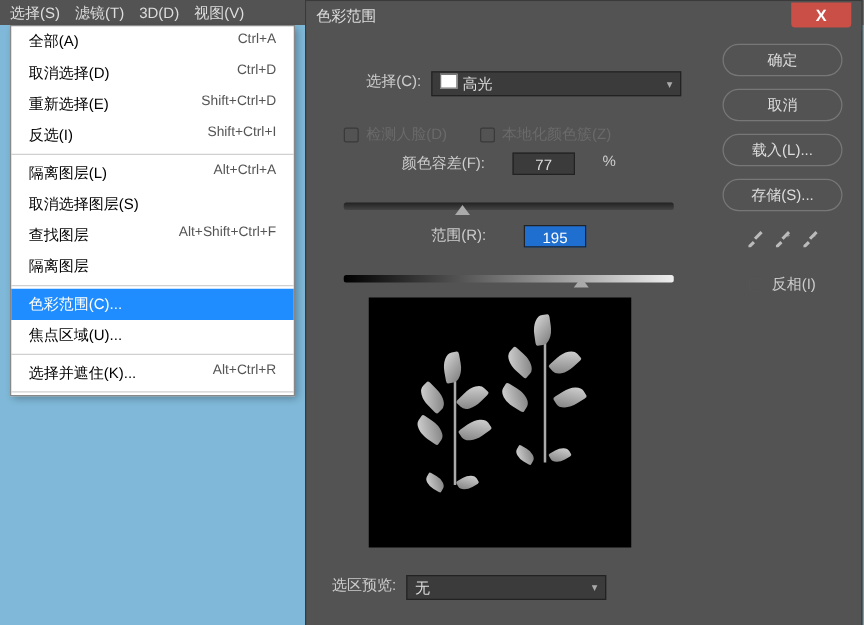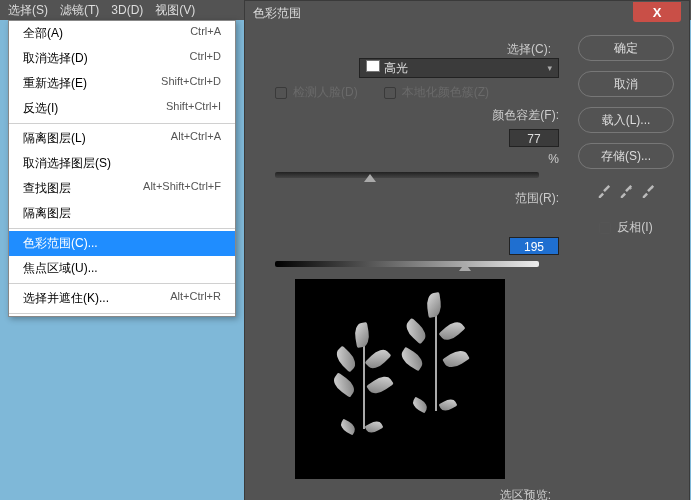--- a/index.html
+++ b/index.html
@@ -18,21 +18,21 @@
 
   
   .dialog { position: absolute; top: 0; left: 244px; width: 446px; background: #535353; border: 1px solid #3a3a3a; color: #ccc; }
   .titlebar { background: #535353; height: 24px; display: flex; align-items: center; justify-content: space-between; padding-left: 8px; gap: 28px; }
   .titlebar .title { color: #ddd; font-size: 12px; }
   .titlebar .close { width: 48px; height: 20px; background: #c94f47; color: #fff; display: flex; align-items: center; justify-content: center; font-weight: bold; border-radius: 0 0 3px 3px; margin-right: 8px; margin-top: -2px; font-size: 13px; }
   .dialog-body { display: flex; padding: 10px 4px 10px 10px; }
   .left-col { flex: 1; padding-right: 8px; }
   .right-col { width: 118px; display: flex; flex-direction: column; align-items: center; gap: 10px; }
 
-  .form-row { display: flex; align-items: flex-end; margin: 6px 0; flex-direction: column; }
+  .form-row { display: flex; align-items: flex-start; margin: 22px 0; }
   .form-row label { width: 90px; text-align: right; padding-right: 8px; }
   .select-box { background: #3b3b3b; border: 1px solid #222; color: #ddd; height: 20px; width: 200px; display: flex; align-items: center; padding: 0 6px; justify-content: space-between; }
   .select-box.small { width: 160px; }
   .swatch { width: 14px; height: 12px; background: #fff; border: 1px solid #777; margin-right: 4px; display: inline-block; }
   .chev { font-size: 9px; color: #aaa; }
 
   .dim { color: #6a6a6a; }
   .cb-row { display: flex; align-items: center; gap: 6px; margin: 6px 0 6px 20px; }
   .cb { width: 12px; height: 12px; border: 1px solid #555; border-radius: 2px; display: inline-block; }
   .cb.dark { border-color: #3a3a3a; }
@@ -137,21 +137,21 @@
         </div>
       </div>
       <div class="cb-row dim">
         <span class="cb dark"></span>
         <span>检测人脸(D)</span>
         <span style="width:14px"></span>
         <span class="cb dark"></span>
         <span>本地化颜色簇(Z)</span>
       </div>
 
-      <div class="form-row" style="justify-content:center; gap:5px; margin-top:4px;">
+      <div class="form-row" style="justify-content:center; gap:22px; margin-top:4px;">
         <span>颜色容差(F):</span>
         <span class="num-input">77</span>
         <span>%</span>
       </div>
       <div class="slider-track">
         <div class="slider-thumb" style="left:36%"></div>
       </div>
 
       <div class="form-row" style="justify-content:center; gap:30px; margin-top:10px;">
         <span>范围(R):</span>

